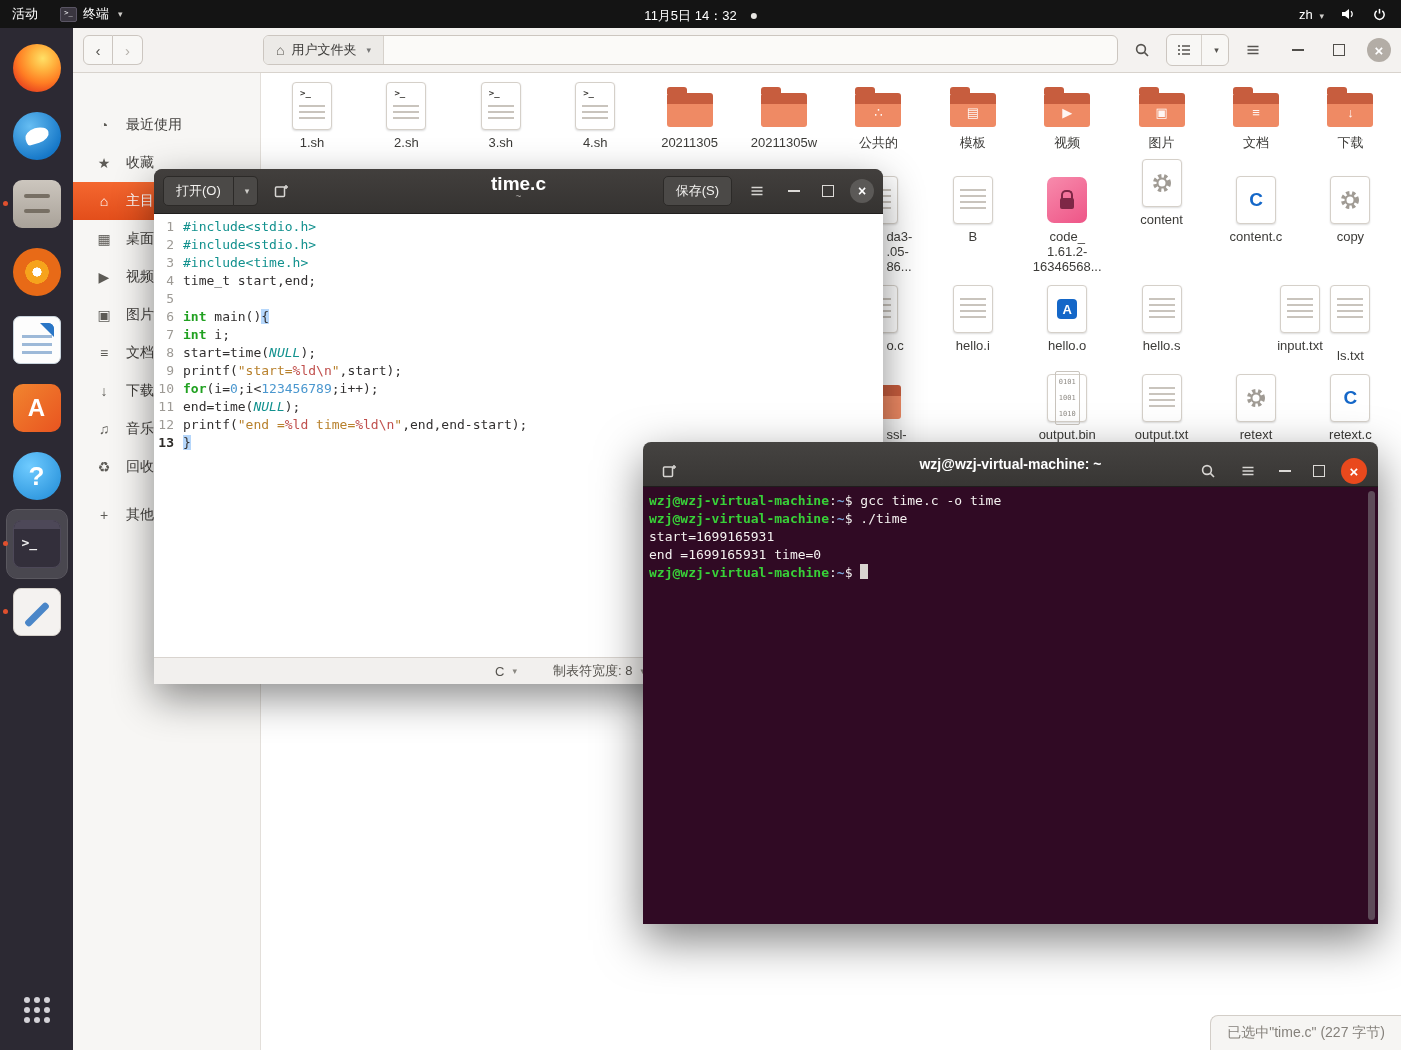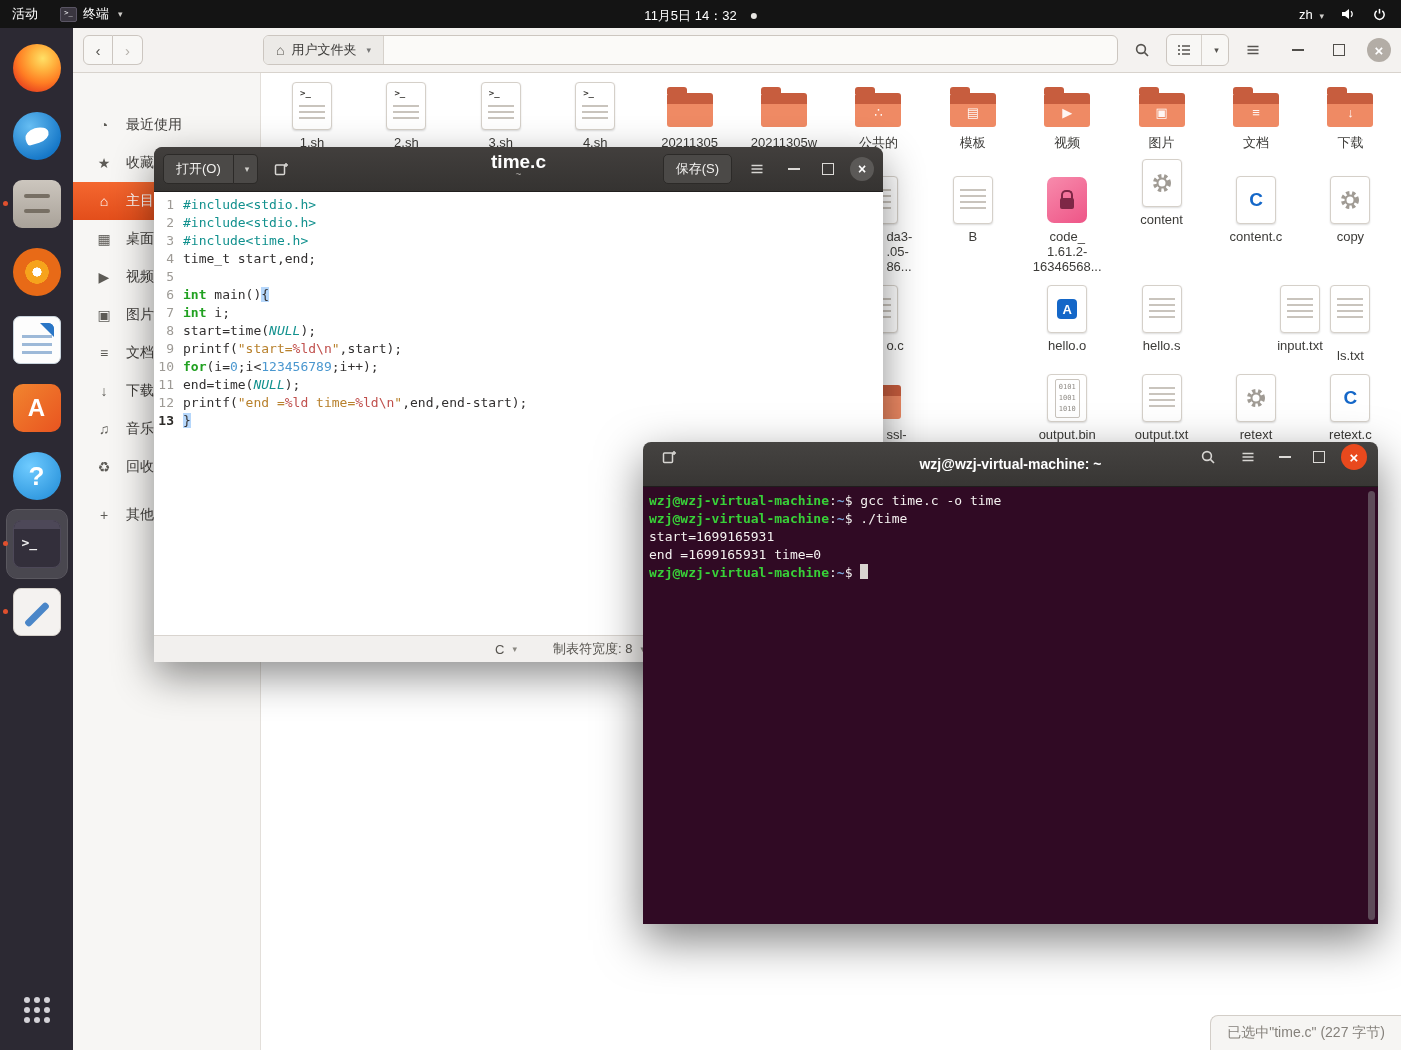--- a/index.html
+++ b/index.html
@@ -109,27 +109,27 @@
           border-radius:3px 3px 0 0}
   .emblem{position:absolute;left:0;right:0;top:12px;text-align:center;color:rgba(255,255,255,.92);font-size:13px}
   .pinkbox{width:40px;height:46px;border-radius:7px;background:linear-gradient(145deg,#f78bac,#ee5587);
            display:flex;align-items:center;justify-content:center}
   .lockb{width:14px;height:11px;background:#7e2746;border-radius:2px;position:relative;margin-top:7px}
   .lockb::before{content:'';position:absolute;top:-8px;left:1px;width:8px;height:9px;border:2.5px solid #7e2746;
            border-bottom:none;border-radius:5px 5px 0 0}
   .cglyph{font-weight:bold;font-size:19px;color:#1467c8}
   .objbox{width:20px;height:20px;background:#1467c8;border-radius:4px;color:#fff;font-weight:bold;font-size:13px;
           display:flex;align-items:center;justify-content:center}
-  .binrows{font-family:"DejaVu Sans Mono",monospace;font-size:7px;color:#8f8b85;line-height:11px;
+  .binrows{font-family:"DejaVu Sans Mono",monospace;font-size:7px;color:#8f8b85;line-height:16px;
            border:1px solid #c9c4bd;padding:2px 3px;border-radius:2px;text-align:center}
   .f-status{position:absolute;right:0;bottom:0;background:#f6f5f3;border:1px solid #d3cec8;border-right:none;
             border-bottom:none;border-top-left-radius:8px;padding:8px 16px;font-size:14px;color:#85817b;z-index:5}
 
   
-  .win-gedit{position:absolute;left:154px;top:147px;width:729px;height:515px;z-index:10;
+  .win-gedit{position:absolute;left:154px;top:169px;width:729px;height:515px;z-index:10;
              border-radius:9px 9px 0 0;box-shadow:0 14px 40px rgba(0,0,0,.45);background:#404040;
              display:flex;flex-direction:column;box-sizing:border-box}
   .g-head{height:44px;flex:none;background:linear-gradient(#423f3d,#353331);border-radius:8px 8px 0 0;
           border-bottom:1px solid #211f1e;display:flex;align-items:center;padding:0 9px;position:relative}
   .hbtn{height:30px;background:#4b4947;border:1px solid #2c2a28;border-radius:5px;color:#f2f1ef;font-size:13px;
         display:flex;align-items:center;padding:0 12px;box-sizing:border-box}
   .splitbtn{display:flex}
   .splitbtn .hbtn:first-child{border-radius:5px 0 0 5px}
   .splitbtn .hbtn:last-child{border-radius:0 5px 5px 0;border-left:none;padding:0 8px}
   .icbtn{width:30px;height:30px;display:flex;align-items:center;justify-content:center;color:#d8d6d3;border-radius:5px}
@@ -159,21 +159,21 @@
   .match{background:#b6d7fb}
   .g-statusbar{height:27px;flex:none;background:#f2f0ee;border-top:1px solid #d9d4cf;display:flex;align-items:center;
            justify-content:flex-end;gap:36px;padding-right:238px;font-size:13px;color:#57544f;box-sizing:border-box}
   .g-statusbar .sitem{display:flex;align-items:center;gap:5px}
   .g-statusbar .caret{color:#8a8781}
 
   
   .win-term{position:absolute;left:643px;top:442px;width:735px;height:482px;z-index:20;border-radius:9px 9px 0 0;
             box-shadow:0 16px 46px rgba(0,0,0,.5);display:flex;flex-direction:column;box-sizing:border-box}
   .t-head{height:44px;flex:none;background:linear-gradient(#454341,#383634);border-radius:8px 8px 0 0;
-          border-bottom:1px solid #1f1d1c;display:flex;align-items:flex-start;padding:0 11px;position:relative}
+          border-bottom:1px solid #1f1d1c;display:flex;align-items:flex-end;padding:0 11px;position:relative}
   .t-title{position:absolute;left:50%;top:0;height:44px;transform:translateX(-50%);display:flex;align-items:center;
            font-weight:bold;font-size:14px;color:#fff;pointer-events:none}
   .tc-close{width:26px;height:26px;border-radius:50%;background:#e9491d;color:#fff;display:flex;align-items:center;
             justify-content:center;font-size:15px;font-weight:bold}
   .t-body{flex:1;background:#300a24;font-family:"DejaVu Sans Mono",monospace;font-size:13px;line-height:18px;
           color:#f4f1f0;padding:5px 14px 0 6px;position:relative;overflow:hidden}
   .t-line{height:18px;white-space:pre}
   .t-user{color:#38d038;font-weight:bold}
   .t-path{color:#7aa7dc;font-weight:bold}
   .t-cursor{display:inline-block;width:8px;height:15px;background:#d8d4d0;vertical-align:-2px}
@@ -497,20 +497,28 @@
         <div class="g-label">copy</div>
       </div>
       <div class="g-item partial" style="left: 570.4px; top: 212px;">
         <div class="fi">
           <div class="sheet">
             <div class="lines big"></div>
           </div>
         </div>
         <div class="g-label">o.c</div>
       </div>
+      <div class="g-item" style="left: 664.8px; top: 212px;">
+        <div class="fi">
+          <div class="sheet">
+            <div class="lines big"></div>
+          </div>
+        </div>
+        <div class="g-label">hello.i</div>
+      </div>
       <div class="g-item" style="left: 759.2px; top: 212px;">
         <div class="fi">
           <div class="sheet">
             <span class="objbox">A</span>
           </div>
         </div>
         <div class="g-label">hello.o</div>
       </div>
       <div class="g-item" style="left: 853.6px; top: 212px;">
         <div class="fi">

